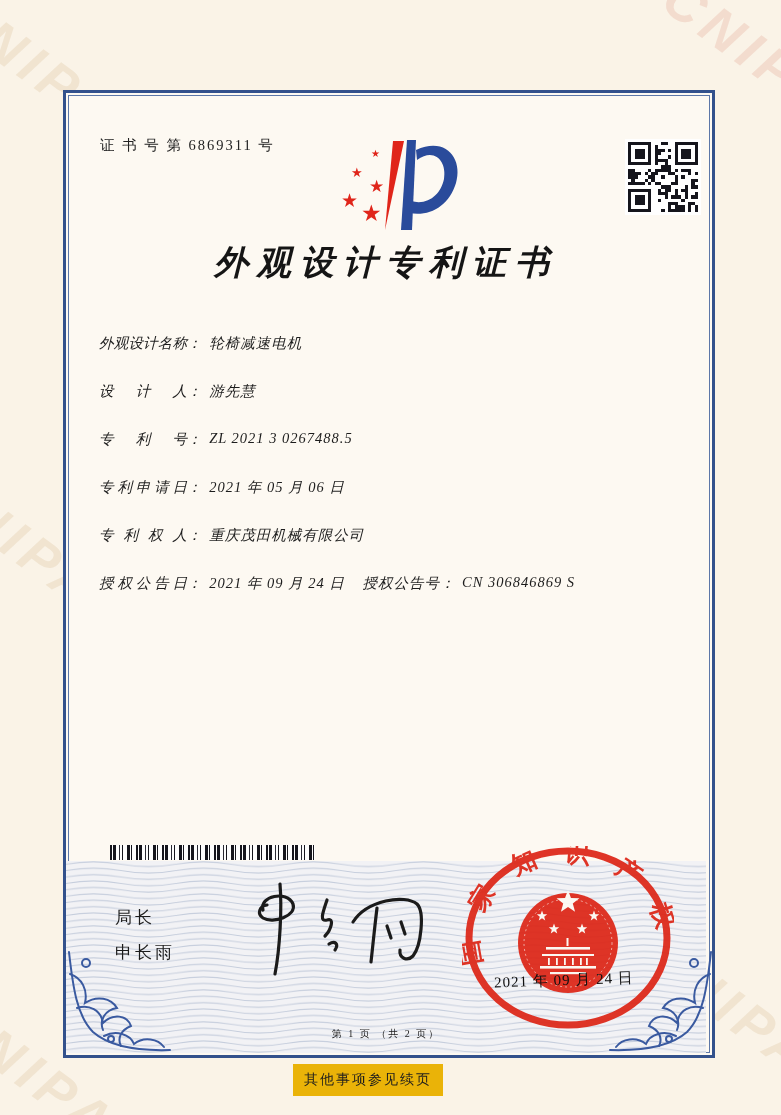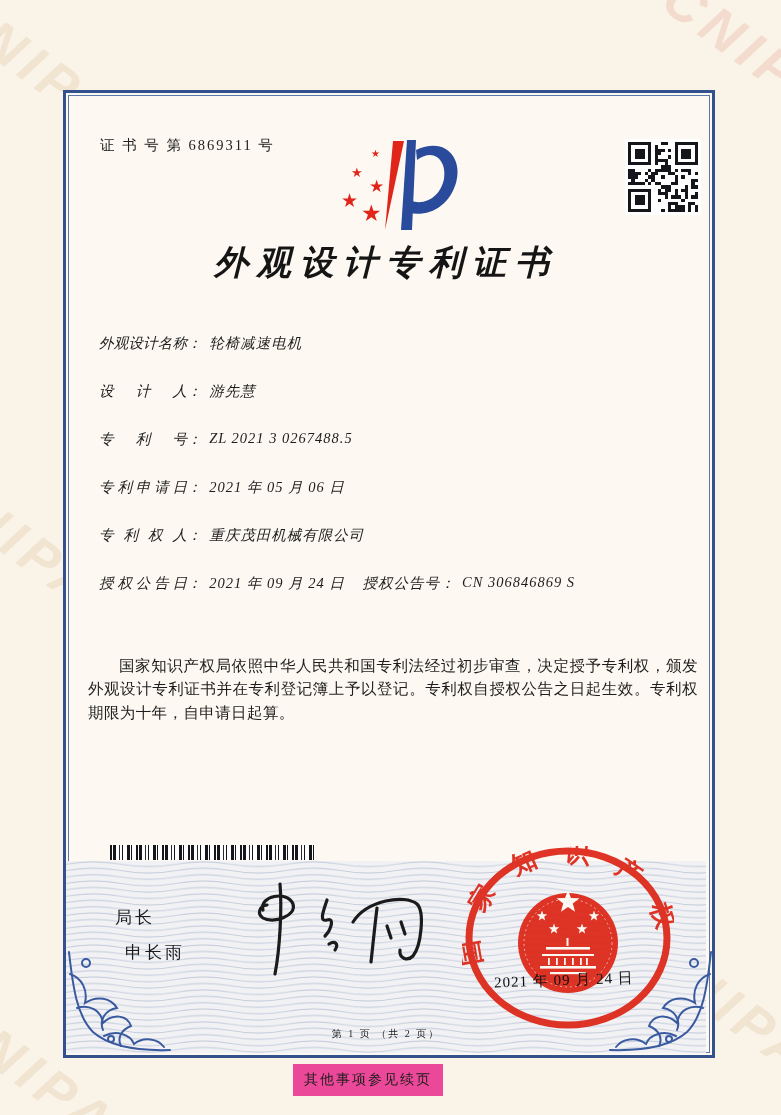--- a/index.html
+++ b/index.html
@@ -54,38 +54,38 @@
   
   .barcode{position:absolute;left:110px;top:845px;width:205px;height:15px;z-index:3;
     background:repeating-linear-gradient(90deg,
       #15151c 0 2px,#fdfdfd 2px 3px,#15151c 3px 6px,#fdfdfd 6px 9px,
       #2a2a33 9px 10px,#fdfdfd 10px 12px,#15151c 12px 13px,#fdfdfd 13px 17px,
       #15151c 17px 20px,#fdfdfd 20px 21px,#15151c 21px 22px,#fdfdfd 22px 26px);}
 
   
   .sig-title{position:absolute;left:115px;top:906px;font-family:"Liberation Sans","DejaVu Sans",sans-serif;
              font-size:17px;letter-spacing:3px;color:#1c1c1c;z-index:3;}
-  .sig-name{position:absolute;left:125px;top:941px;font-family:"Liberation Sans","DejaVu Sans",sans-serif;
+  .sig-name{position:absolute;left:115px;top:941px;font-family:"Liberation Sans","DejaVu Sans",sans-serif;
              font-size:17px;letter-spacing:3px;color:#1c1c1c;z-index:3;}
   .autograph{position:absolute;left:225px;top:878px;z-index:3;}
 
   
   .flourish{position:absolute;z-index:2;}
   .flourish.bl{left:64px;top:946px;}
   .flourish.br{left:604px;top:946px;transform:scaleX(-1);}
 
   
   .seal{position:absolute;left:462px;top:846px;width:212px;height:186px;z-index:4;opacity:0.93;}
   .seal-date{position:absolute;left:494px;top:971px;z-index:5;font-size:15px;color:#101010;
              letter-spacing:1px;transform:rotate(-2deg);white-space:nowrap;}
 
   
   .page-info{position:absolute;left:63px;top:1027px;width:646px;text-align:center;
              font-size:10px;letter-spacing:2px;color:#1d1d1d;z-index:3;}
-  .note-box{position:absolute;left:293px;top:1064px;width:150px;height:32px;background:#ec4899;
+  .note-box{position:absolute;left:293px;top:1064px;width:150px;height:32px;background:#eab308;
             z-index:3;display:flex;align-items:center;justify-content:center;}
   .note-box span{font-size:14px;letter-spacing:2px;color:#1d1d1d;}
 </style>
 </head>
 <body>
 
 <div class="page">
 
   <div class="wm" style="left:-30px;top:-20px;">CNIPA</div>
   <div class="wm pink" style="left:688px;top:-34px;">CNIPA</div>
@@ -287,21 +287,20 @@
       <span class="flabel">授权公告日</span><span class="fcolon">：</span>
       <span class="fvalue">2021 年 09 月 24 日</span>
       <span class="fgroup2">
         <span class="flabel2">授权公告号</span><span class="fcolon">：</span>
         <span class="fvalue">CN 306846869 S</span>
       </span>
     </div>
   </div>
 
   <div class="paras">
-    <p>国家知识产权局依照中华人民共和国专利法经过初步审查，决定授予专利权，颁发外观设计专利证书并在专利登记簿上予以登记。专利权自授权公告之日起生效。专利权期限为十年，自申请日起算。</p>
   </div>
 
   <div class="barcode"></div>
 
   <svg class="flourish bl" width="112" height="110" aria-hidden="true">
     <g stroke="#3a5aa0" fill="none" stroke-width="2" stroke-linecap="round">
       <path d="M5,6 C9,42 13,70 29,86 C46,101 74,105 106,104"></path>
       <path d="M6,28 C18,32 24,44 21,57 C33,49 47,52 53,62 C41,64 35,74 39,84"></path>
       <path d="M13,62 C25,58 37,64 39,77 C49,67 63,69 67,80 C57,84 53,92 57,100"></path>
       <path d="M40,90 C52,84 66,88 70,98 C80,90 94,93 100,101"></path>

